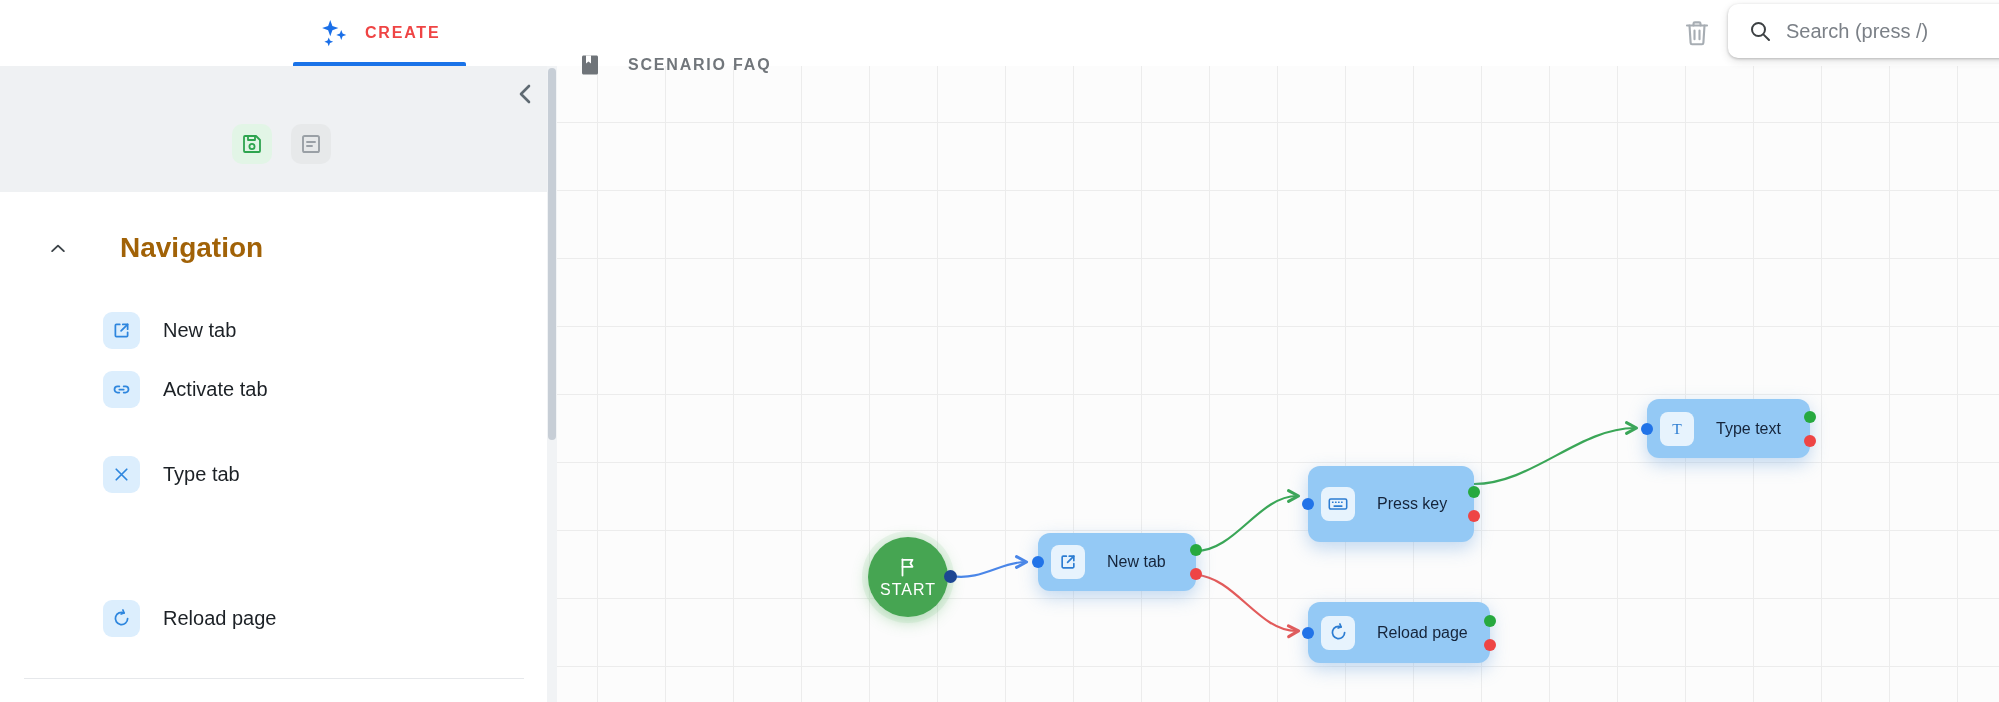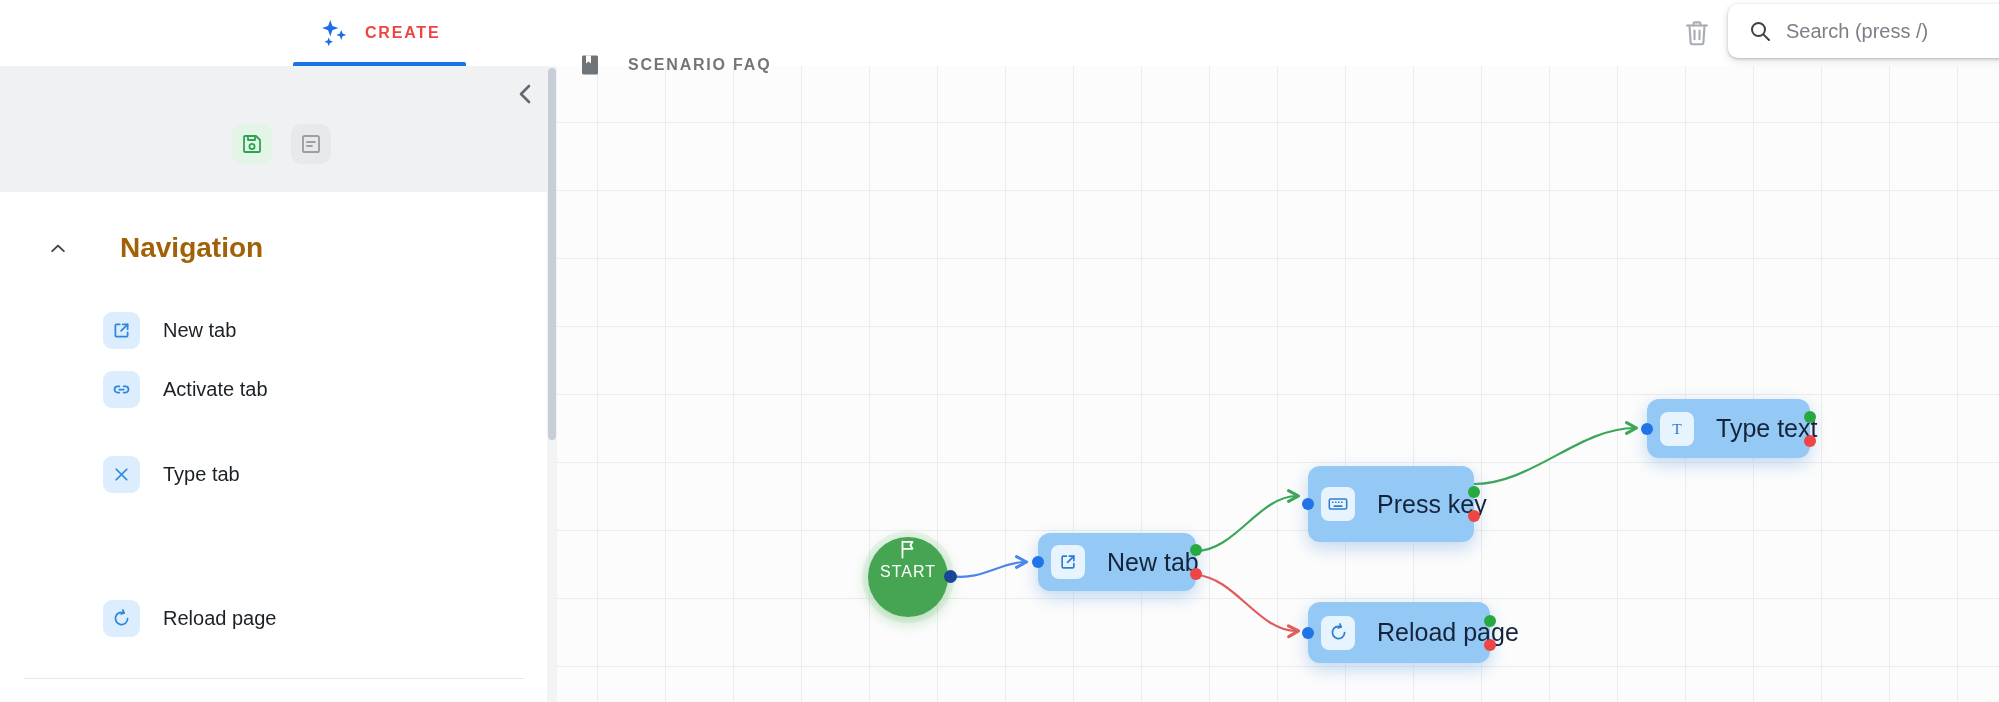--- a/index.html
+++ b/index.html
@@ -46,28 +46,28 @@
   
   .canvas { position:absolute; left:557px; top:66px; width:1442px; height:636px;
             background-color:#fcfcfc;
             background-image:linear-gradient(to right,#ececec 1px,transparent 1px),
                              linear-gradient(to bottom,#ececec 1px,transparent 1px);
             background-size:68px 68px; background-position:40px 56px; }
   .edges { position:absolute; left:0; top:0; width:1442px; height:636px; pointer-events:none; }
   .edges path { pointer-events:stroke; }
 
   .start-node { position:absolute; left:311px; top:471px; width:80px; height:80px; border-radius:50%;
-                background:#46a552; color:#fff; display:flex; flex-direction:column; align-items:center; justify-content:flex-start;
+                background:#46a552; color:#fff; display:flex; flex-direction:column; align-items:center; justify-content:center;
                 box-shadow:0 0 0 6px rgba(120,200,130,.12), 0 4px 16px rgba(90,180,100,.45); cursor:grab; }
   .start-node .start-label { font-size:16px; letter-spacing:1px; margin-top:2px; }
   .flow-node { position:absolute; background:#94c9f5; border-radius:12px; display:flex; align-items:center; gap:22px; padding-left:13px;
                box-shadow:0 6px 18px rgba(120,170,225,.45); cursor:grab; }
   .flow-node .node-chip { width:34px; height:34px; border-radius:8px; background:rgba(255,255,255,.78); color:#2d7dd2;
                           display:flex; align-items:center; justify-content:center; flex:0 0 auto; }
-  .flow-node .node-label { font-size:25px; font-weight:500; color:#15243a; white-space:nowrap; }
+  .flow-node .node-label { font-size:16px; font-weight:500; color:#15243a; white-space:nowrap; }
   .node-newtab  { left:481px; top:467px; width:158px; height:58px; }
   .node-presskey{ left:751px; top:400px; width:166px; height:76px; }
   .node-typetext{ left:1090px; top:333px; width:163px; height:59px; }
   .node-reload  { left:751px; top:536px; width:182px; height:61px; }
 
   .dot { position:absolute; width:12px; height:12px; border-radius:50%; cursor:crosshair; }
   .dot-in    { left:-6px; top:calc(50% - 6px); background:#2173e8; }
   .dot-green { right:-6px; top:calc(50% - 18px); background:#27a93f; }
   .dot-red   { right:-6px; top:calc(50% + 6px); background:#ee4545; }
   .start-dot { position:absolute; left:calc(100% - 4px); top:calc(50% - 7px); width:13px; height:13px; border-radius:50%; background:#1c4693; cursor:crosshair; }

